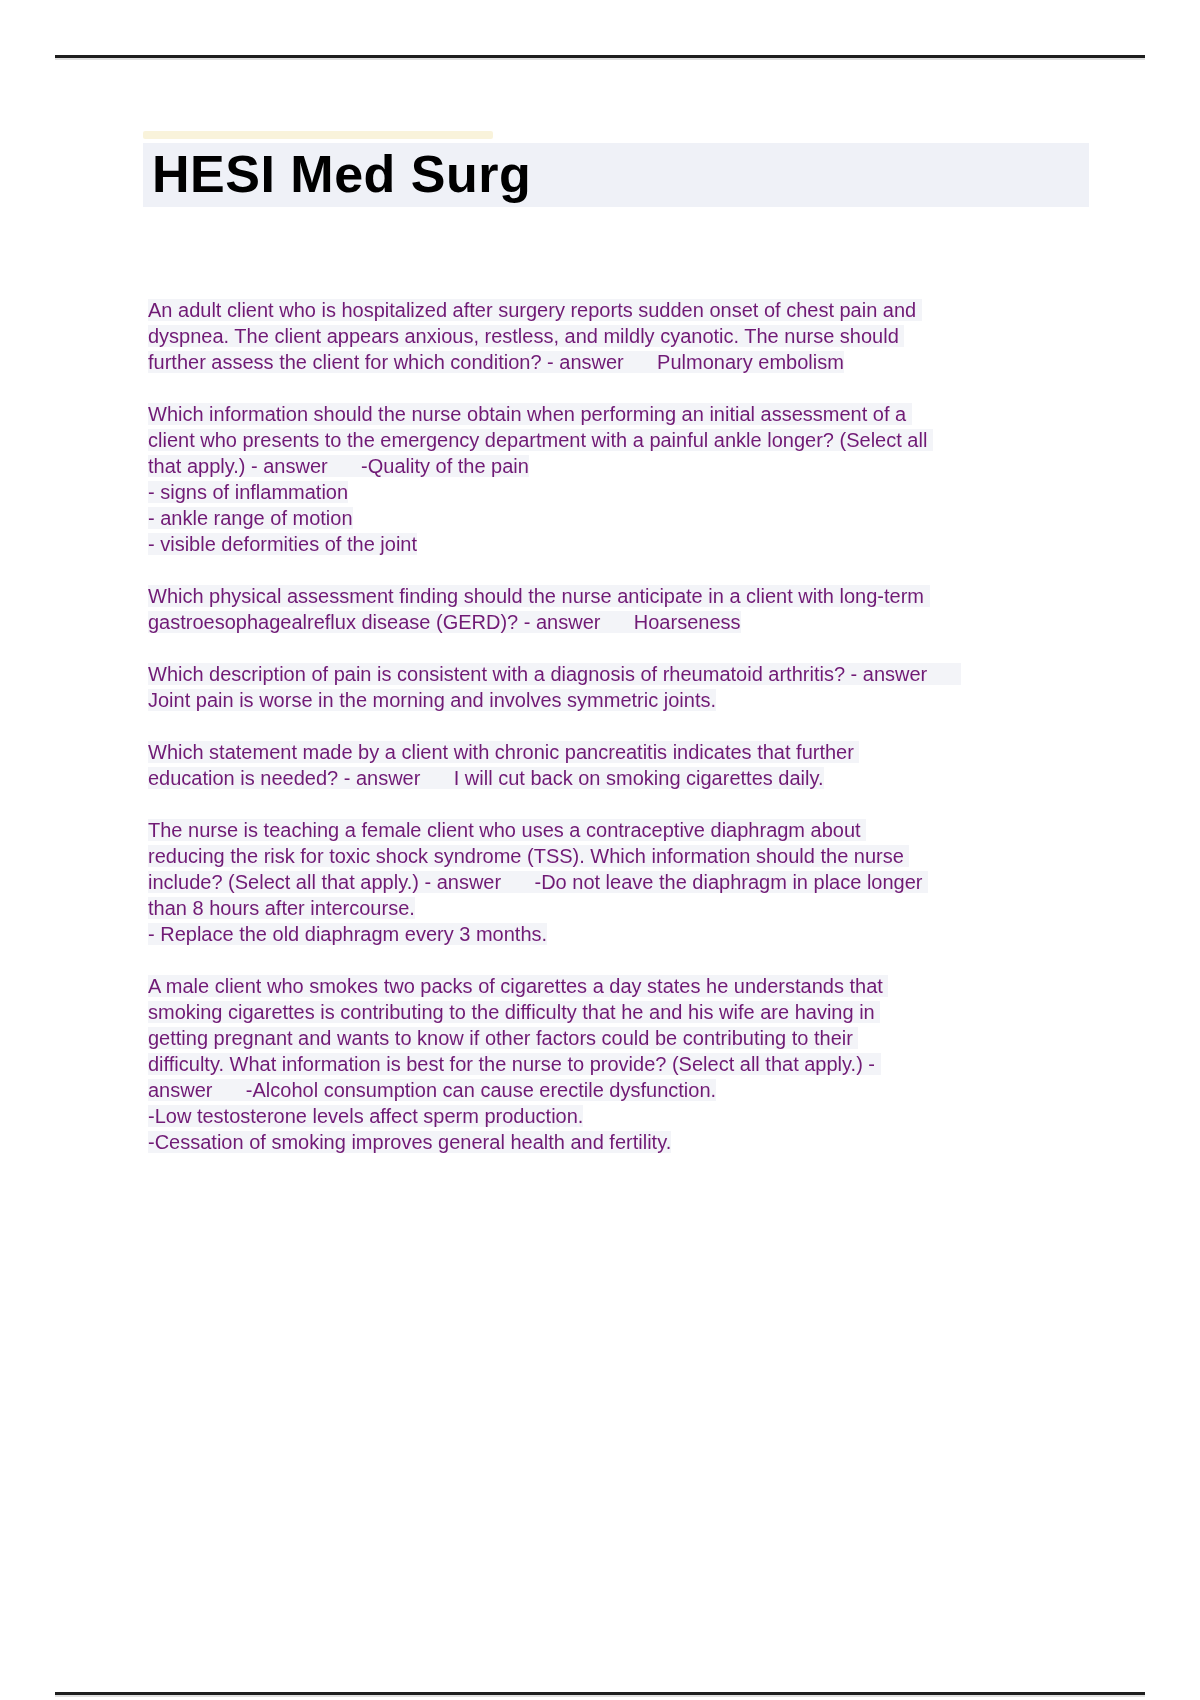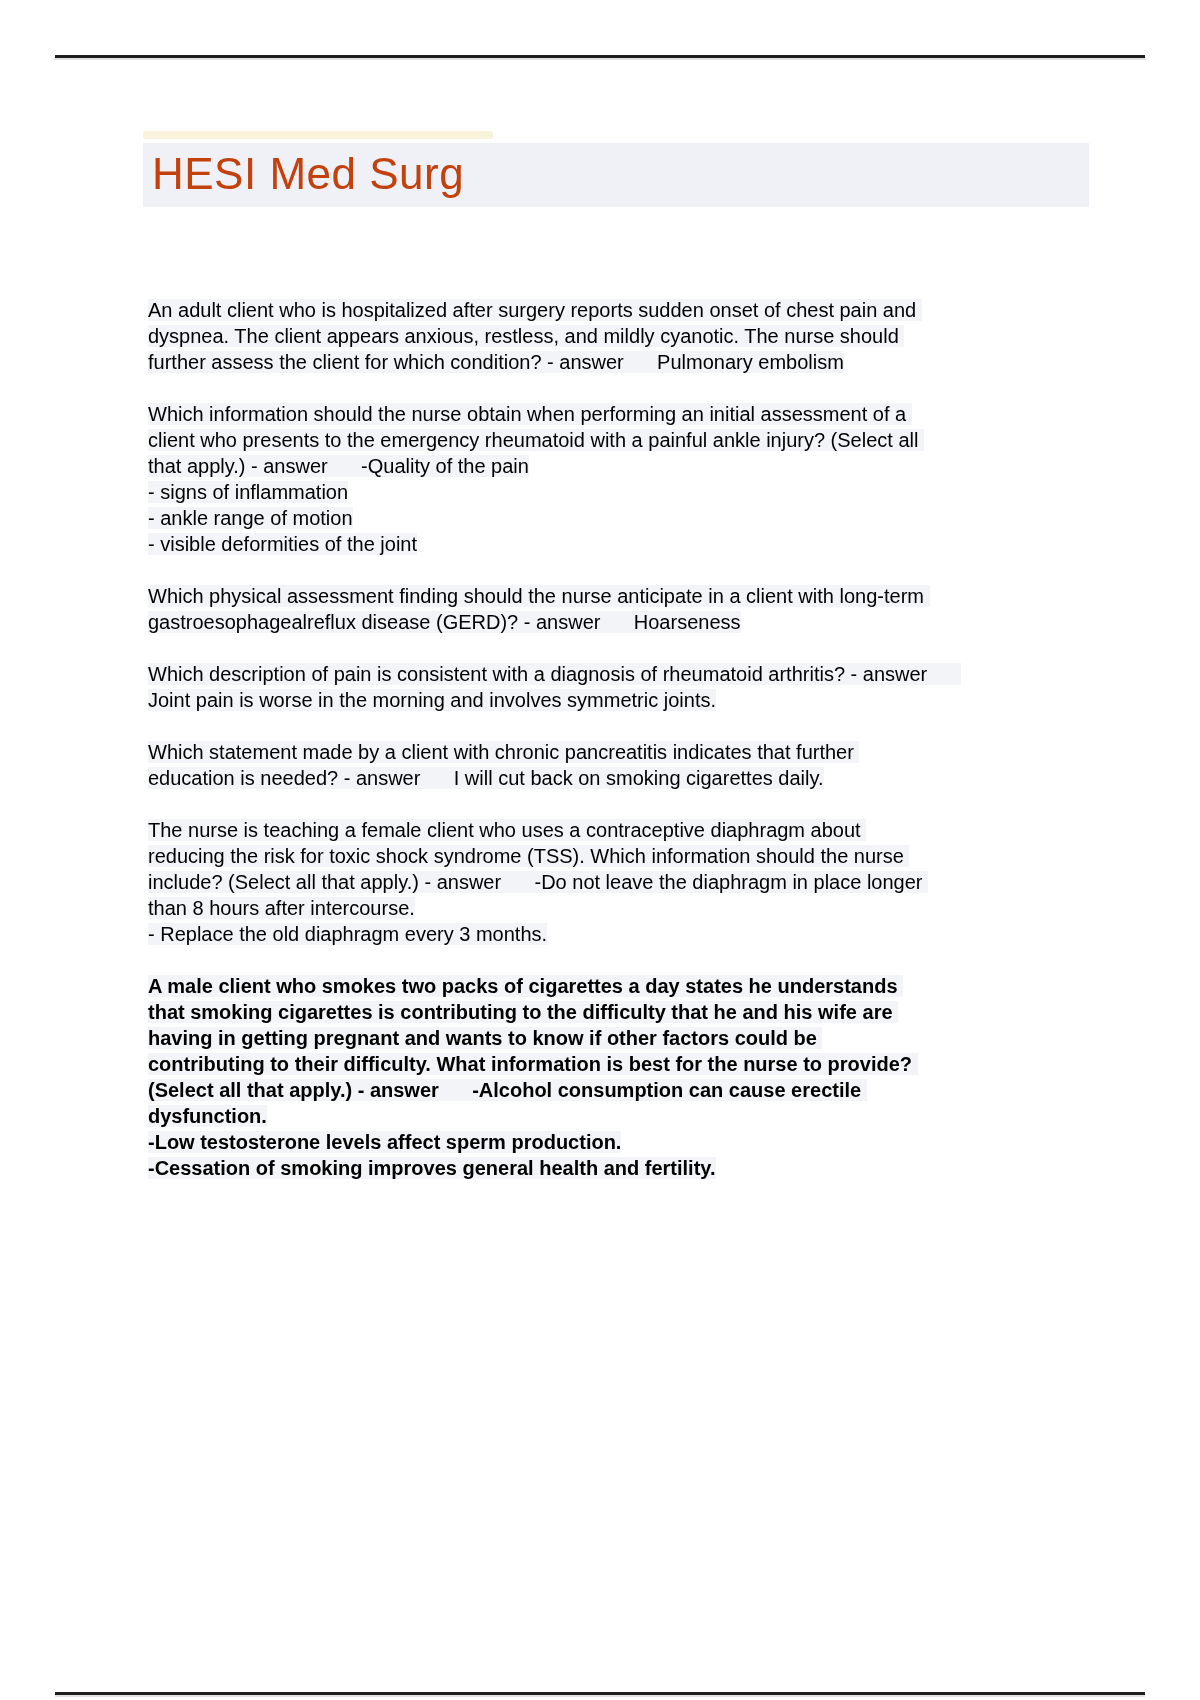--- a/index.html
+++ b/index.html
@@ -37,54 +37,54 @@
     background: #f7efcf;
     opacity: 0.75;
     border-radius: 2px;
   }
   h1.title {
     margin: 0 0 90px 0;
     margin-left: -5px;
     width: 937px;
     background: #eff1f7;
     padding: 7px 0 9px 9px;
-    font-size: 44px;
+    font-size: 52px;
     line-height: 48px;
-    font-weight: normal;
-    color: #c2410c;
+    font-weight: bold;
+    color: #000000;
     letter-spacing: 0.5px;
   }
   .qa {
     margin: 0 0 26px 0;
     font-size: 20px;
     line-height: 26px;
-    color: #000000;
+    color: #701a75;
   }
-  .qa:last-child { margin-bottom: 0; font-weight: bold; }
+  .qa:last-child { margin-bottom: 0; }
   .hl {
     background: #f3f4f8;
     white-space: pre-wrap;
   }
 </style>
 </head>
 <body>
 
 <div class="page">
   <div class="rule rule-top"></div>
 
   <div class="content">
     <div class="artifact"></div>
 
     <h1 class="title">
       <span>HESI Med Surg</span>
     </h1>
 
     <div>
         <p class="qa"><span class="hl">An adult client who is hospitalized after surgery reports sudden onset of chest pain and dyspnea. The client appears anxious, restless, and mildly cyanotic. The nurse should further assess the client for which condition? - answer      Pulmonary embolism</span></p>
-        <p class="qa"><span class="hl">Which information should the nurse obtain when performing an initial assessment of a client who presents to the emergency rheumatoid with a painful ankle injury? (Select all that apply.) - answer      -Quality of the pain
+        <p class="qa"><span class="hl">Which information should the nurse obtain when performing an initial assessment of a client who presents to the emergency department with a painful ankle longer? (Select all that apply.) - answer      -Quality of the pain
 - signs of inflammation
 - ankle range of motion
 - visible deformities of the joint</span></p>
         <p class="qa"><span class="hl">Which physical assessment finding should the nurse anticipate in a client with long-term gastroesophagealreflux disease (GERD)? - answer      Hoarseness</span></p>
         <p class="qa"><span class="hl">Which description of pain is consistent with a diagnosis of rheumatoid arthritis? - answer      Joint pain is worse in the morning and involves symmetric joints.</span></p>
         <p class="qa"><span class="hl">Which statement made by a client with chronic pancreatitis indicates that further education is needed? - answer      I will cut back on smoking cigarettes daily.</span></p>
         <p class="qa"><span class="hl">The nurse is teaching a female client who uses a contraceptive diaphragm about reducing the risk for toxic shock syndrome (TSS). Which information should the nurse include? (Select all that apply.) - answer      -Do not leave the diaphragm in place longer than 8 hours after intercourse.
 - Replace the old diaphragm every 3 months.</span></p>
         <p class="qa"><span class="hl">A male client who smokes two packs of cigarettes a day states he understands that smoking cigarettes is contributing to the difficulty that he and his wife are having in getting pregnant and wants to know if other factors could be contributing to their difficulty. What information is best for the nurse to provide? (Select all that apply.) - answer      -Alcohol consumption can cause erectile dysfunction.
 -Low testosterone levels affect sperm production.

